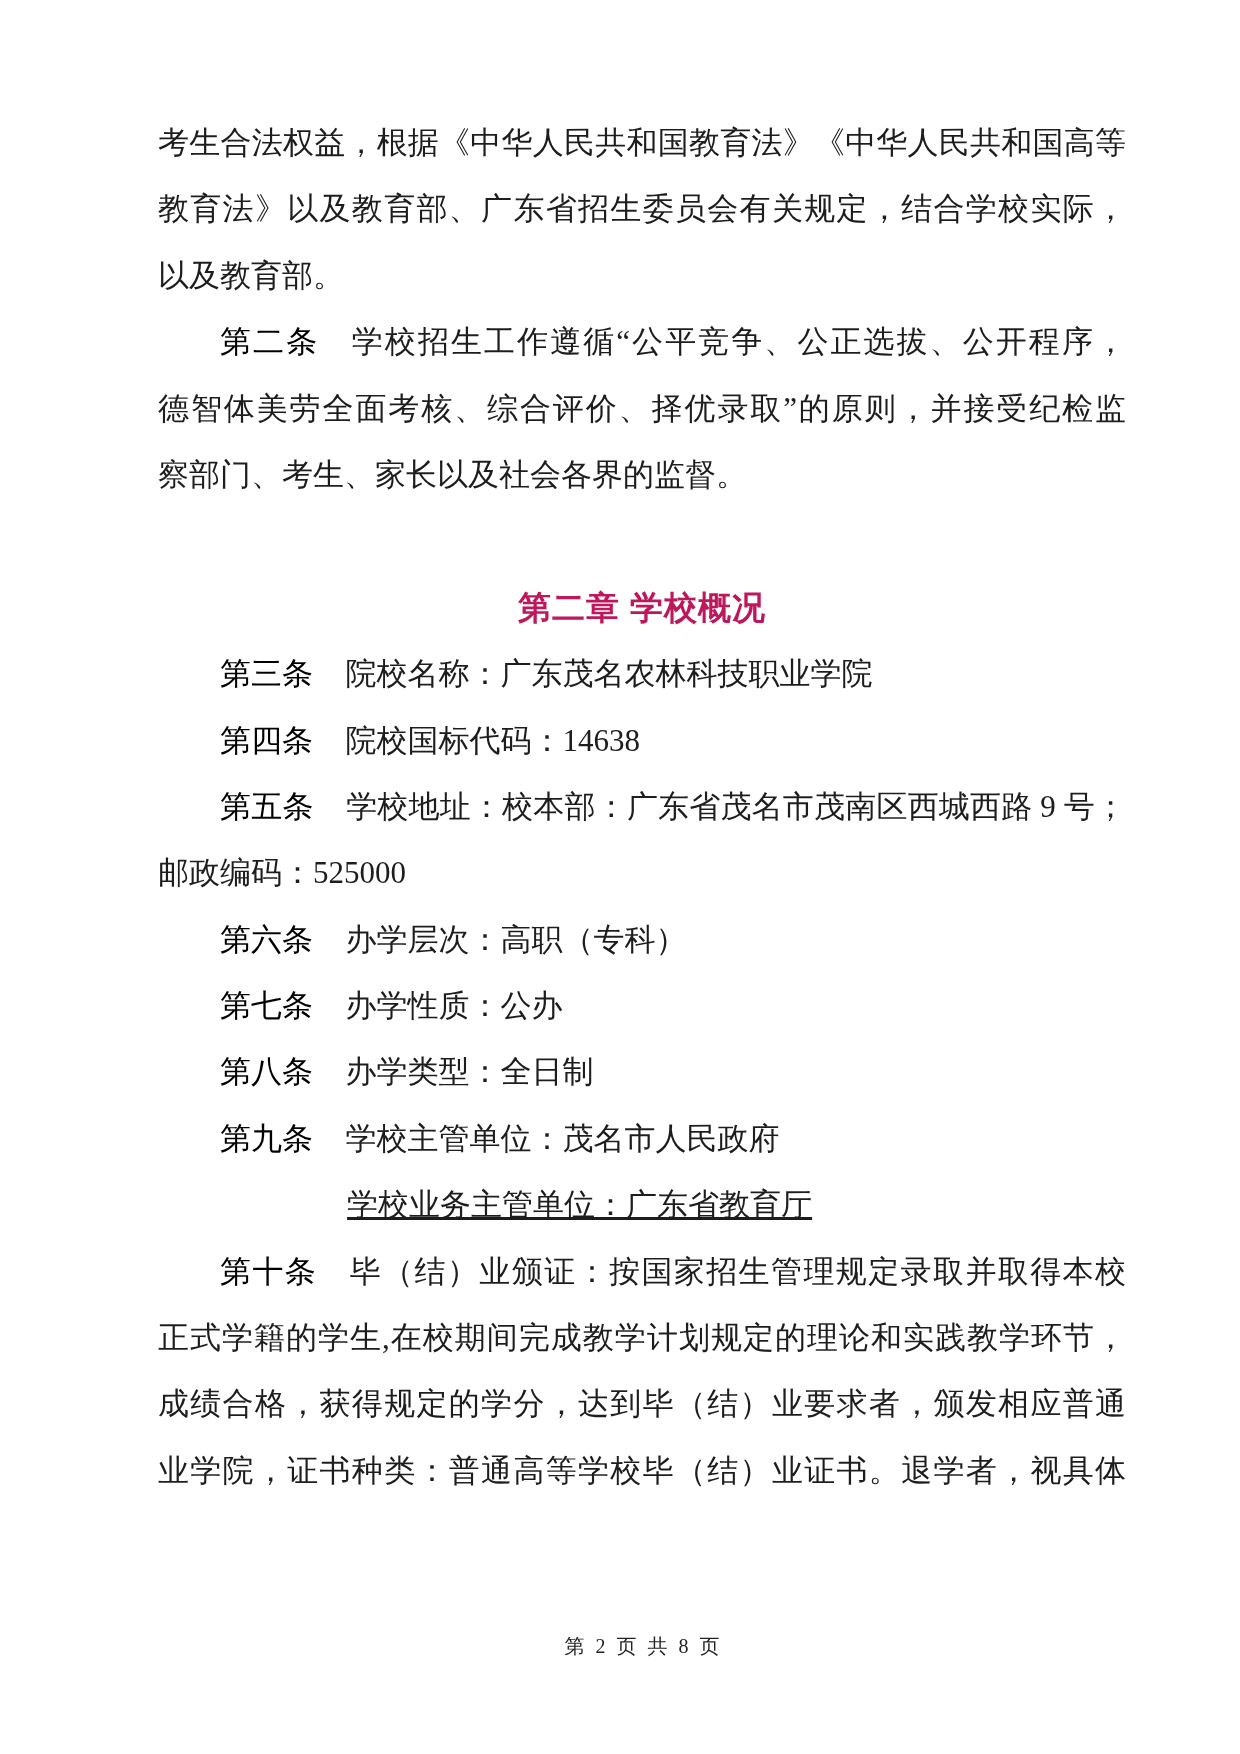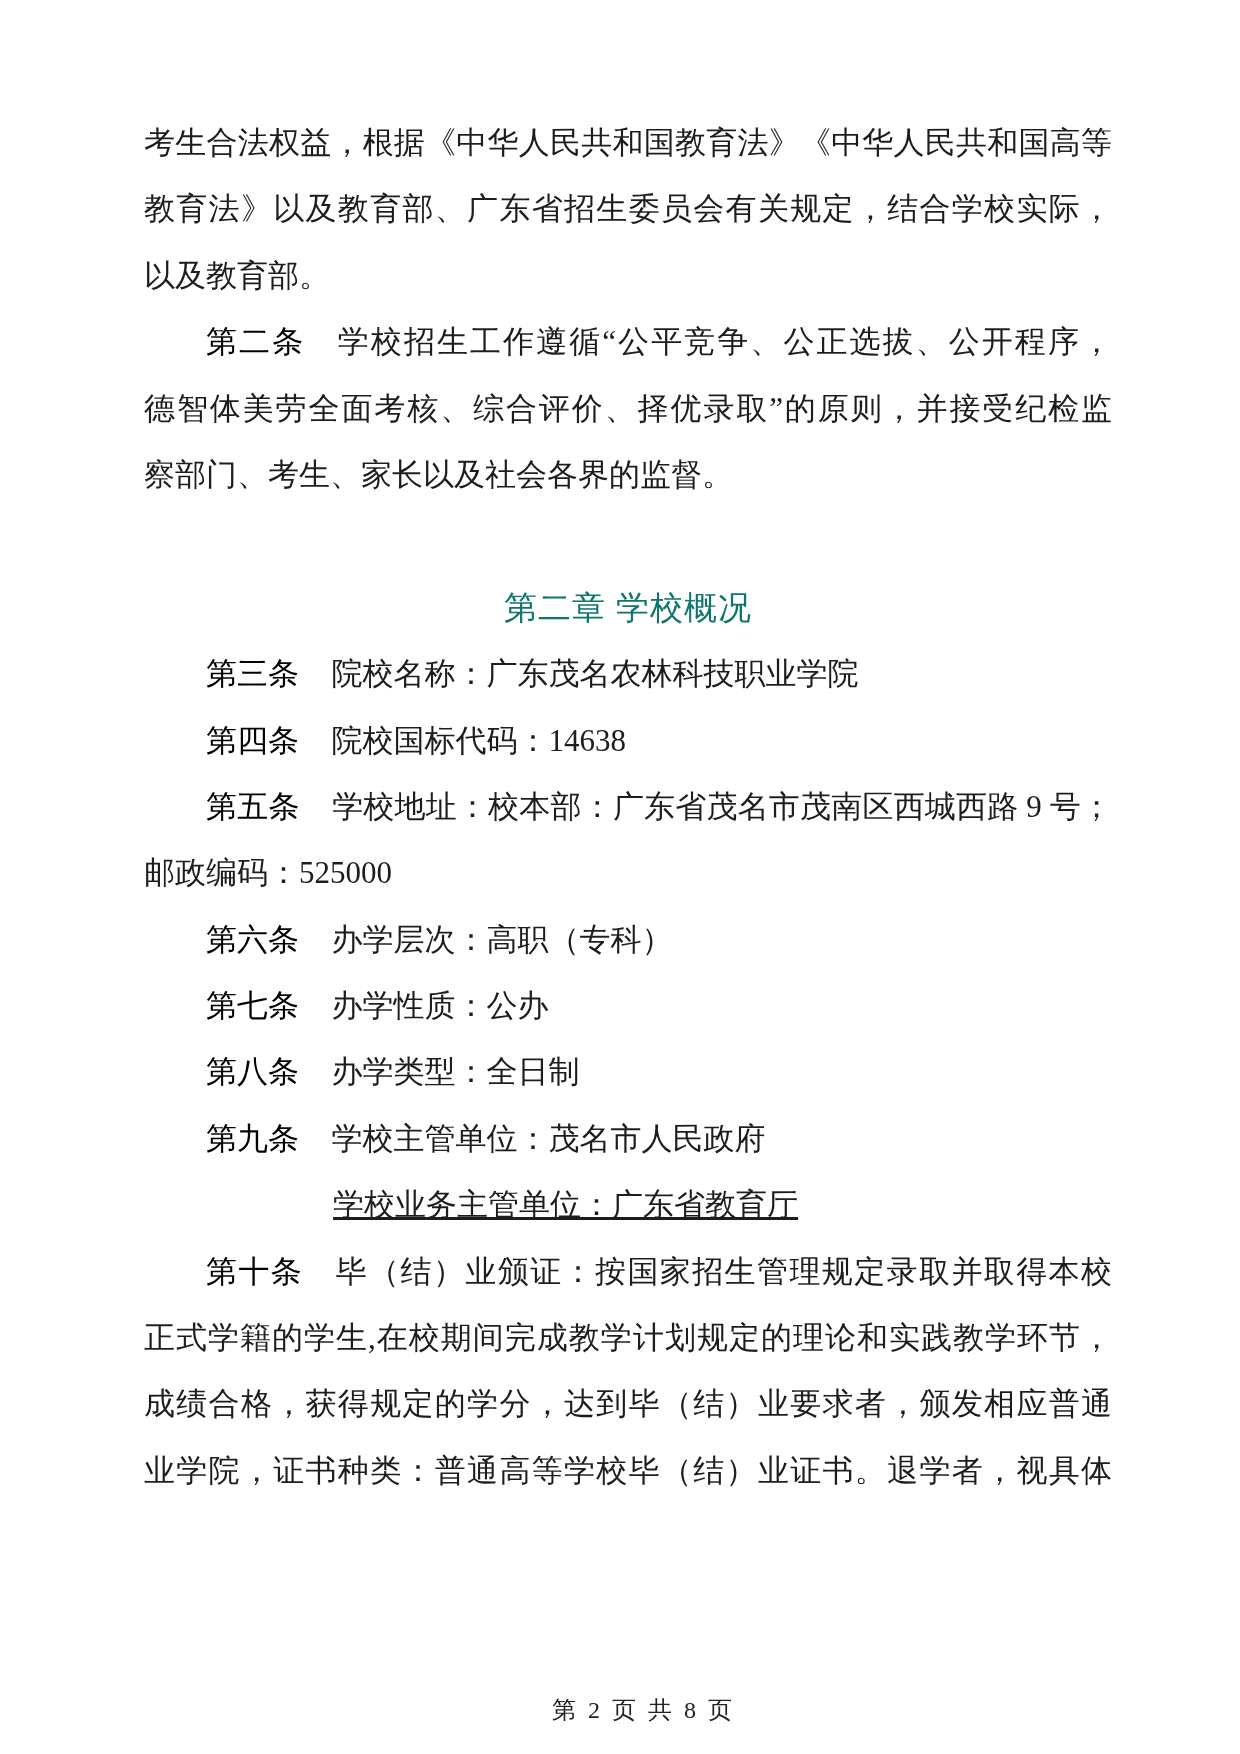--- a/index.html
+++ b/index.html
@@ -7,21 +7,21 @@
     position: relative;
     width: 1240px;
     height: 1754px;
     background: #ffffff;
     overflow: hidden;
     font-family: "Liberation Serif", "DejaVu Serif", serif;
     color: #1d1d1d;
   }
   .doc {
     position: absolute;
-    left: 144px;
+    left: 158px;
     top: 110px;
     width: 968px;
   }
   .line {
     height: 66.4px;
     line-height: 66.4px;
     font-size: 31px;
     white-space: normal;
   }
   .just {
@@ -30,33 +30,33 @@
   }
   .indent { text-indent: 2em; }
   .hang { text-indent: 6.1em; text-decoration: underline; }
   .lbl {
     font-weight: 400;
     margin-right: 1.05em;
     color: #000;
   }
   .heading {
     text-align: center;
-    font-weight: 400;
+    font-weight: 700;
     font-size: 33px;
     font-family: "Liberation Sans", "DejaVu Sans", sans-serif;
     letter-spacing: 1px;
-    color: #0f766e;
+    color: #be185d;
   }
   .footer {
     position: absolute;
     left: 158px;
-    top: 1696px;
+    top: 1632px;
     width: 968px;
     text-align: center;
-    font-size: 24px;
+    font-size: 20px;
     line-height: 28px;
     word-spacing: 6px;
     color: #222;
   }
 </style>
 </head>
 <body>
 
 <div class="page">
   <div class="doc">

